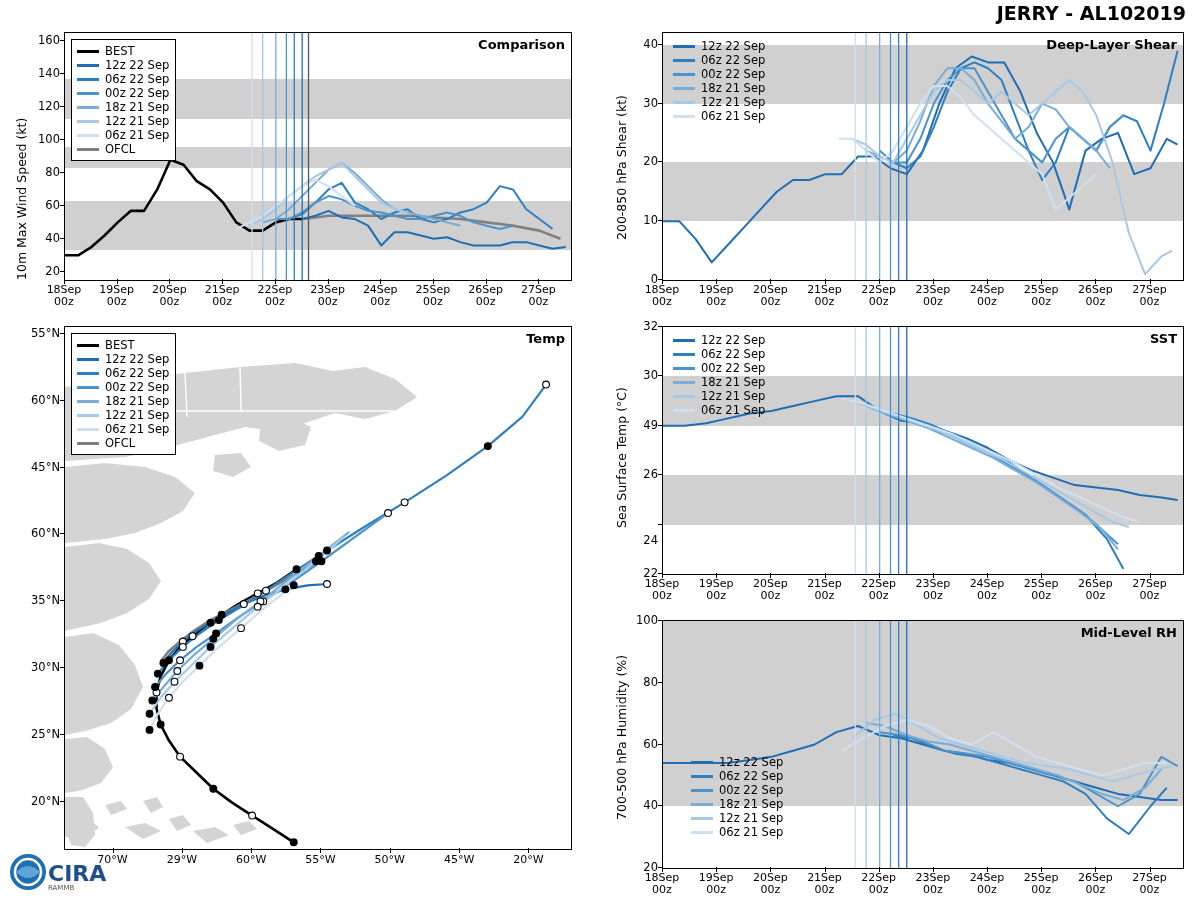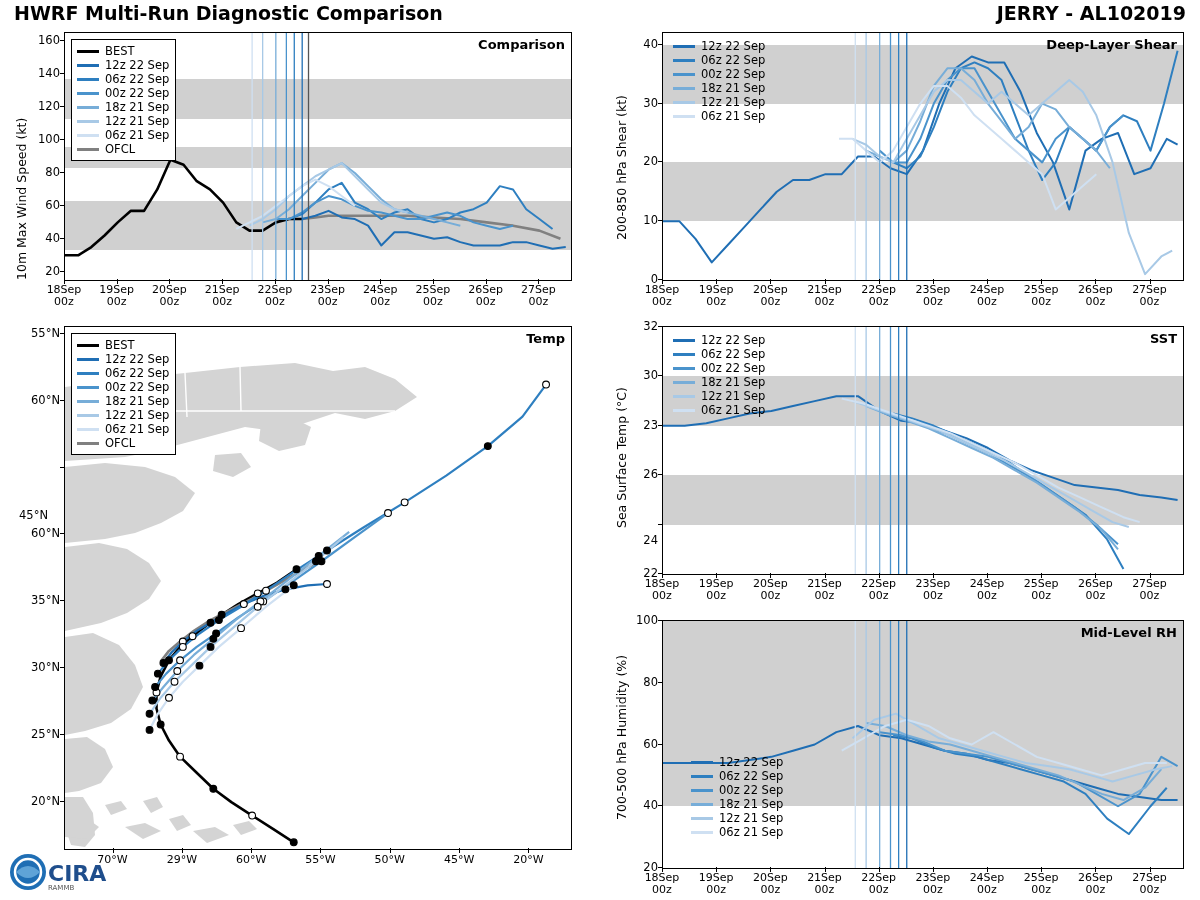--- a/index.html
+++ b/index.html
@@ -21,21 +21,20 @@
   .legrow{display:flex;align-items:center;height:14px;}
   .legline{width:22px;height:3px;margin-right:6px;flex:0 0 auto;}
   .legtext{white-space:nowrap;}
   svg{position:absolute;left:0;top:0;overflow:visible;}
   .logo{position:absolute;left:8px;bottom:6px;width:100px;height:44px;}
 </style>
 </head>
 <body>
 
 <div class="title-bar">
-  <div class="title-left">HWRF Multi-Run Diagnostic Comparison</div>
   <div class="title-right">JERRY - AL102019</div>
 </div>
 
 <div class="panel">
   <div class="ylabel" style="left:14px;top:280px;transform:rotate(-90deg);">10m Max Wind Speed (kt)</div>
   <div class="plot" style="left:64px;top:32px;width:506px;height:247px;">
 
     <div class="band" style="top:(none)"></div>
     <div class="band" style="top:168.0px;height:49.4px;"></div>
     <div class="band" style="top:113.6px;height:21.4px;"></div>
@@ -273,21 +272,21 @@
       <div class="ytick" style="left: 20px; width: 40px; top: 794.154px;">20°N</div>
       <div class="tickmark" style="left: 60px; top: 801.154px; width: 5px; height: 1px;"></div>
       <div class="ytick" style="left: 20px; width: 40px; top: 727.231px;">25°N</div>
       <div class="tickmark" style="left: 60px; top: 734.231px; width: 5px; height: 1px;"></div>
       <div class="ytick" style="left: 20px; width: 40px; top: 660.308px;">30°N</div>
       <div class="tickmark" style="left: 60px; top: 667.308px; width: 5px; height: 1px;"></div>
       <div class="ytick" style="left: 20px; width: 40px; top: 593.385px;">35°N</div>
       <div class="tickmark" style="left: 60px; top: 600.385px; width: 5px; height: 1px;"></div>
       <div class="ytick" style="left: 20px; width: 40px; top: 526.462px;">60°N</div>
       <div class="tickmark" style="left: 60px; top: 533.462px; width: 5px; height: 1px;"></div>
-      <div class="ytick" style="left: 8px; width: 40px; top: 459.538px; margin-top: 48px;">45°N</div>
+      <div class="ytick" style="left: 20px; width: 40px; top: 459.538px;">45°N</div>
       <div class="tickmark" style="left: 60px; top: 466.538px; width: 5px; height: 1px;"></div>
       <div class="ytick" style="left: 20px; width: 40px; top: 392.615px;">60°N</div>
       <div class="tickmark" style="left: 60px; top: 399.615px; width: 5px; height: 1px;"></div>
       <div class="ytick" style="left: 20px; width: 40px; top: 325.692px;">55°N</div>
       <div class="tickmark" style="left: 60px; top: 332.692px; width: 5px; height: 1px;"></div>
     </div>
   <div id="track-xticks">
       <div class="xtick" style="left: 82.5205px; width: 60px; top: 854px;">70°W</div>
       <div class="tickmark" style="left: 112.521px; top: 848px; width: 1px; height: 5px;"></div>
       <div class="xtick" style="left: 151.836px; width: 60px; top: 854px;">29°W</div>
@@ -447,21 +446,21 @@
         </div>
     </div>
   </div>
   <div id="sst-yticks">
       <div class="ytick" style="left: 628px; width: 30px; top: 566px;">22</div>
       <div class="tickmark" style="left: 658px; top: 573px; width: 5px; height: 1px;"></div>
       <div class="ytick" style="left: 628px; width: 30px; top: 516.6px; margin-top: 16px;">24</div>
       <div class="tickmark" style="left: 658px; top: 523.6px; width: 5px; height: 1px;"></div>
       <div class="ytick" style="left: 628px; width: 30px; top: 467.2px;">26</div>
       <div class="tickmark" style="left: 658px; top: 474.2px; width: 5px; height: 1px;"></div>
-      <div class="ytick" style="left: 628px; width: 30px; top: 417.8px;">23</div>
+      <div class="ytick" style="left: 628px; width: 30px; top: 417.8px;">49</div>
       <div class="tickmark" style="left: 658px; top: 424.8px; width: 5px; height: 1px;"></div>
       <div class="ytick" style="left: 628px; width: 30px; top: 368.4px;">30</div>
       <div class="tickmark" style="left: 658px; top: 375.4px; width: 5px; height: 1px;"></div>
       <div class="ytick" style="left: 628px; width: 30px; top: 319px;">32</div>
       <div class="tickmark" style="left: 658px; top: 326px; width: 5px; height: 1px;"></div>
     </div>
   <div id="sst-xticks">
       <div class="xtick" style="left: 632px; width: 60px; top: 578px;"><span>18Sep</span><br><span>00z</span></div>
       <div class="tickmark" style="left: 662px; top: 573px; width: 1px; height: 5px;"></div>
       <div class="xtick" style="left: 686.167px; width: 60px; top: 578px;"><span>19Sep</span><br><span>00z</span></div>

